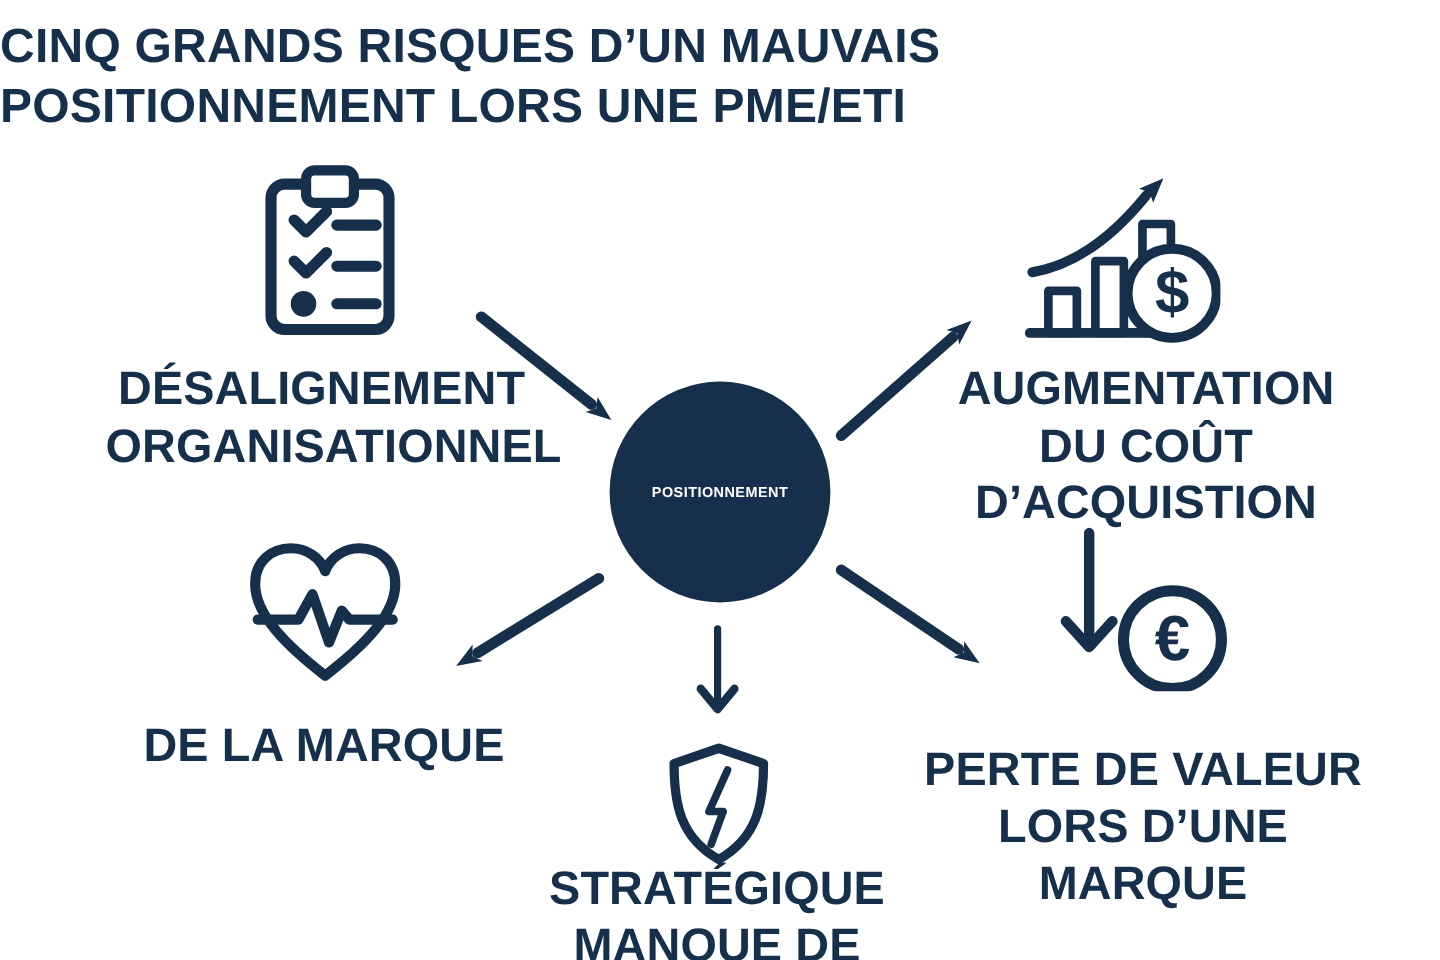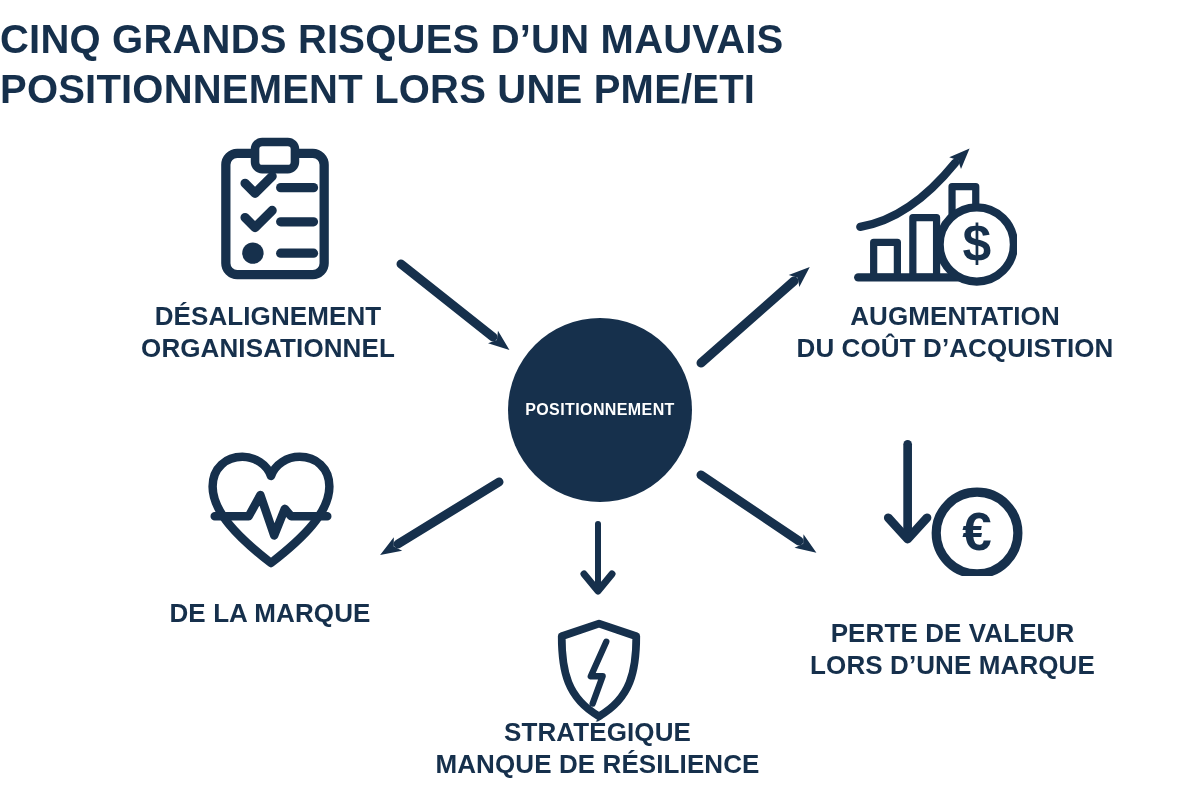--- a/index.html
+++ b/index.html
@@ -12,23 +12,23 @@
   }
   .title {
     position:absolute; top:14px; left:0; width:1200px; 
     font-weight:700; font-size:40px; line-height:1.26; letter-spacing:0.2px;
   }
   .hub {
     position:absolute; left:508px; top:318px; width:184px; height:184px;
     border-radius:50%; background:var(--navy);
     display:flex; align-items:center; justify-content:center;
   }
-  .hub span { color:#fff; font-weight:700; font-size:16px; letter-spacing:0.4px; }
+  .hub span { color:#fff; font-weight:700; font-size:12px; letter-spacing:0.4px; }
   .risk-label {
-    position:absolute; text-align:center; font-weight:700; font-size:26px;
+    position:absolute; text-align:center; font-weight:700; font-size:39px;
     line-height:1.22; letter-spacing:0.1px;
   }
   .risk-label span { display:block; }
   .label-1 { left:88px;  top:301px; width:360px; }
   .label-2 { left:755px; top:301px; width:400px; }
   .label-3 { left:95px;  top:598px; width:350px; }
   .label-4 { left:385px; top:717px; width:425px; }
   .label-5 { left:770px; top:618px; width:365px; }
   .icon { position:absolute; }
   .icon-clipboard { left:218px; top:136px; width:114px; height:146px; }

